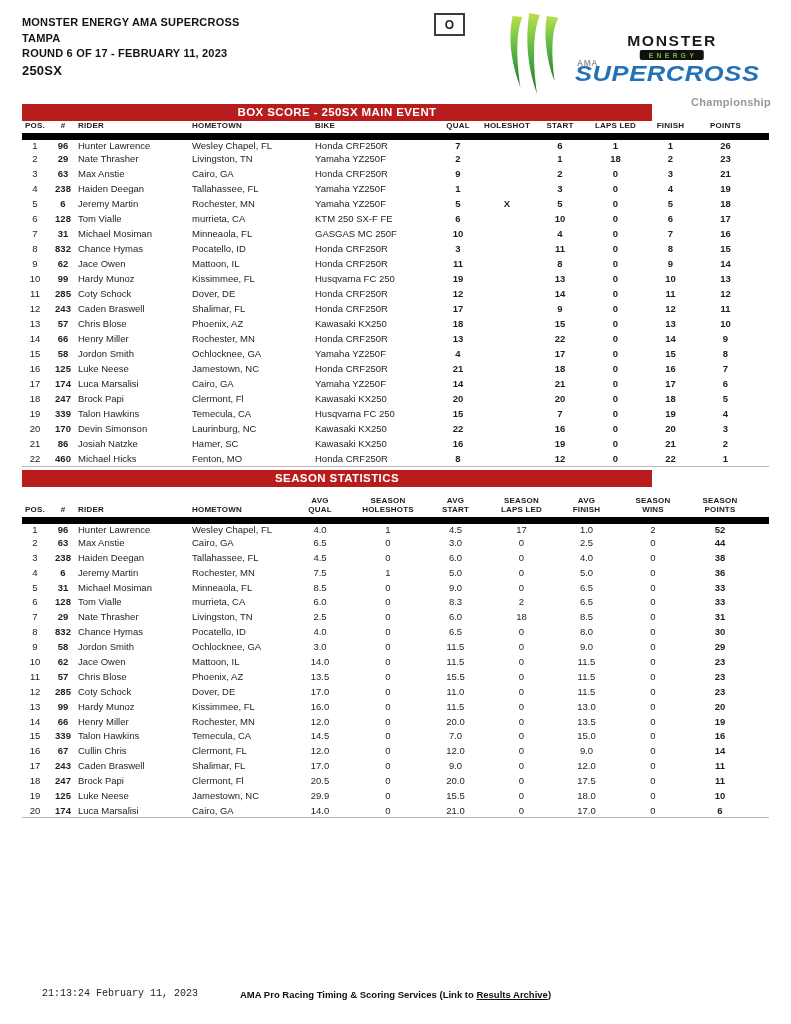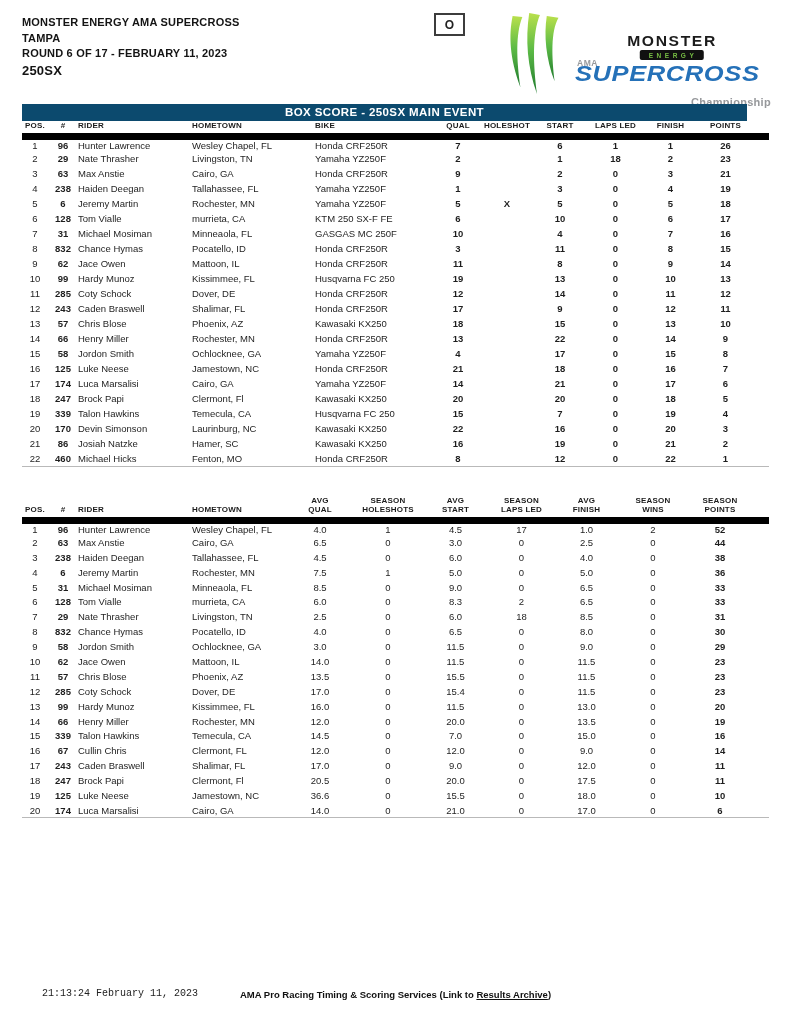--- a/index.html
+++ b/index.html
@@ -23,21 +23,21 @@
   .lt-monster { position:absolute; top:13px; left:0; right:0; text-align:center;
     font-weight:800; font-size:14.5px; letter-spacing:1.5px; color:#1b1b1b; transform:scaleX(1.08); }
   .lt-energy { position:absolute; top:30px; left:50%; transform:translateX(-50%);
     background:#101010; color:#76bc43; font-size:6.5px; font-weight:bold; letter-spacing:3.5px; padding:2px 7px 1px 9px; border-radius:2px; white-space:nowrap; }
   .lt-ama { position:absolute; top:38px; left:4px; font-size:8.5px; font-weight:bold; color:#97999c; letter-spacing:0.5px; }
   .lt-supercross { position:absolute; top:41px; left:2px; font-size:22px; font-style:italic; font-weight:800;
     color:#2571b8; letter-spacing:0.5px; transform:scaleX(1.16); transform-origin:left center; white-space:nowrap; }
   .lt-champ { position:absolute; top:68px; left:0; right:0; text-align:right; font-size:11px; font-weight:bold; color:#96989b; letter-spacing:0.3px;margin-top:8px; }
   
   .section-bar {
-    position:absolute; left:22px; width:725px; height:17px; background:#0c4a6e;
+    position:absolute; left:22px; width:630px; height:17px; background:#b91c1c;
     color:#fff; font-weight:bold; font-size:11.5px; line-height:17px; text-align:center; letter-spacing:0.4px;
   }
   #bar-box { top:104px; }
   #bar-season { top:470px; }
   
   table { position:absolute; left:22px; border-collapse:collapse; table-layout:fixed; width:747px; border-bottom:1px solid #b9b9b9; }
   #box-table { top:121px; }
   #season-table { top:488px; }
   th, td { overflow:hidden; white-space:nowrap; vertical-align:middle; padding:0; }
   th { vertical-align:bottom; font-size:8px; font-weight:bold; color:#1c1c1c;
@@ -441,20 +441,23 @@
           <td></td>
           <td>12</td>
           <td>0</td>
           <td>22</td>
           <td>1</td>
           <td></td>
         </tr>
       </tbody>
   </table>
 
+  <div id="bar-season" class="section-bar">
+    <span>SEASON STATISTICS</span>
+  </div>
 
   <table id="season-table">
     <colgroup>
       <col style="width:26px">
         <col style="width:30px">
         <col style="width:114px">
         <col style="width:94px">
       <col style="width:68px">
         <col style="width:68px">
         <col style="width:67px">
@@ -642,21 +645,21 @@
           <td>23</td>
           <td></td>
         </tr>
         <tr>
           <td>12</td>
           <td>285</td>
           <td>Coty Schock</td>
           <td>Dover, DE</td>
           <td>17.0</td>
           <td>0</td>
-          <td>15.4</td>
+          <td>11.0</td>
           <td>0</td>
           <td>11.5</td>
           <td>0</td>
           <td>23</td>
           <td></td>
         </tr>
         <tr>
           <td>13</td>
           <td>99</td>
           <td>Hardy Munoz</td>
@@ -738,21 +741,21 @@
           <td>17.5</td>
           <td>0</td>
           <td>11</td>
           <td></td>
         </tr>
         <tr>
           <td>19</td>
           <td>125</td>
           <td>Luke Neese</td>
           <td>Jamestown, NC</td>
-          <td>36.6</td>
+          <td>29.9</td>
           <td>0</td>
           <td>15.5</td>
           <td>0</td>
           <td>18.0</td>
           <td>0</td>
           <td>10</td>
           <td></td>
         </tr>
         <tr>
           <td>20</td>

